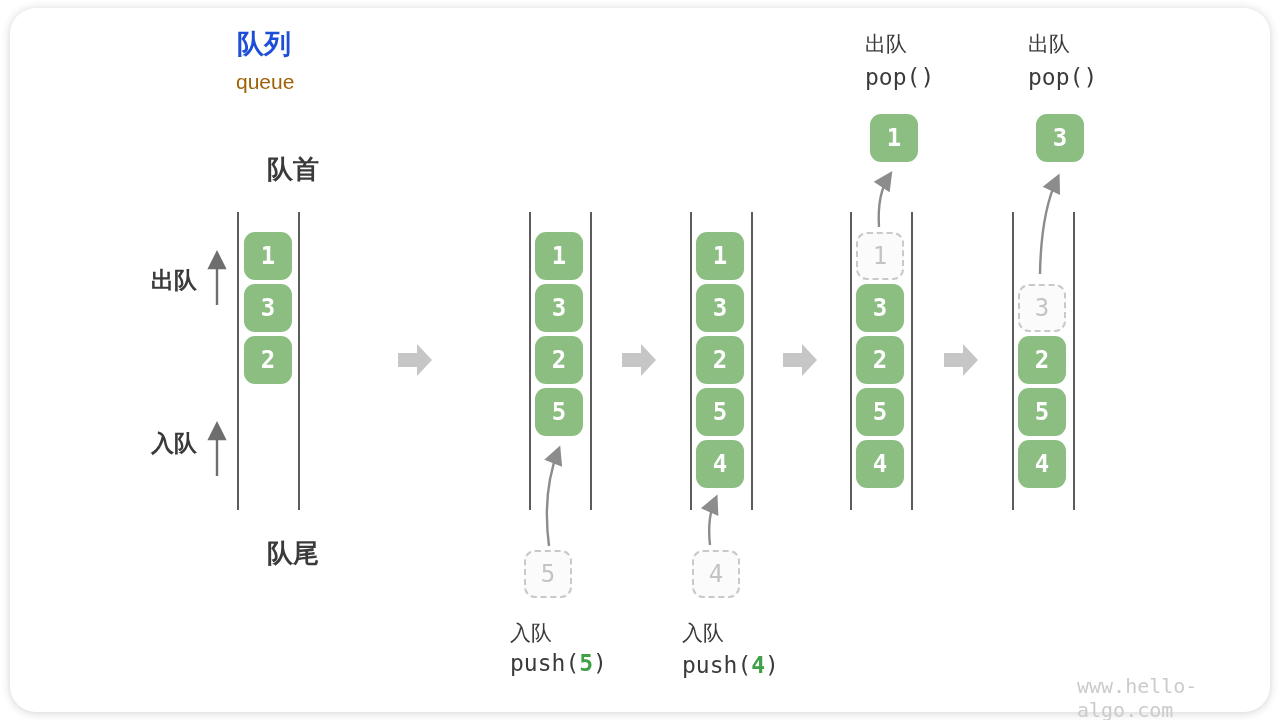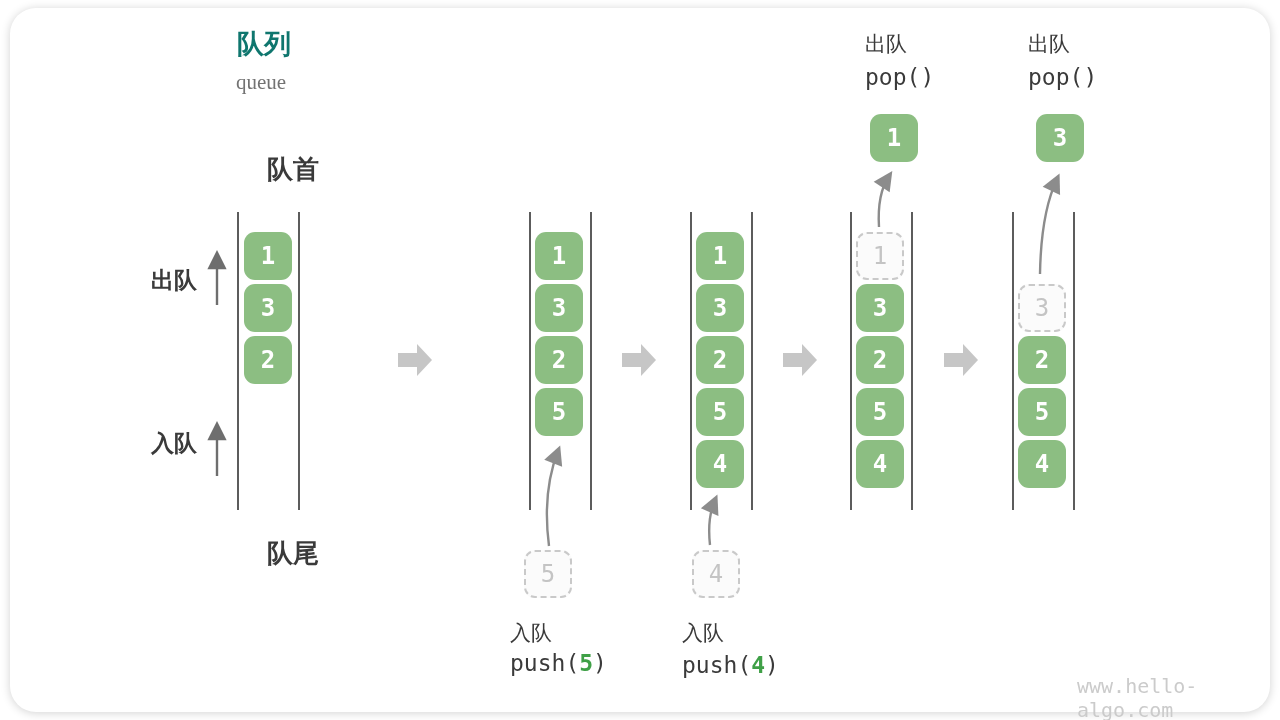--- a/index.html
+++ b/index.html
@@ -19,22 +19,22 @@
   .qbox{
     position:absolute;width:48px;height:48px;border-radius:11px;
     background:#8CBE82;color:#ffffff;
     display:flex;align-items:center;justify-content:center;
     font-family:"DejaVu Sans Mono", monospace;font-size:24px;font-weight:bold;
   }
   .qbox.ghost{
     width:44px;height:44px;background:#FBFBFB;
     border:2px dashed #C9C9C9;color:#C4C4C4;font-weight:normal;
   }
-  .t-title{font-size:27px;font-weight:bold;color:#0f766e;}
-  .t-sub{font-family:Liberation Serif, serif;font-size:21px;color:#737373;}
+  .t-title{font-size:27px;font-weight:bold;color:#1d4ed8;}
+  .t-sub{font-family:Liberation Sans, sans-serif;font-size:21px;color:#a16207;}
   .t-cjk-big{font-size:26px;font-weight:bold;color:#3A3A3A;margin-left:24px;}
   .t-cjk-bold{font-size:23px;font-weight:bold;color:#3A3A3A;}
   .t-cjk{font-size:21px;color:#3A3A3A;}
   .t-code{font-family:"DejaVu Sans Mono", monospace;font-size:23px;color:#3A3A3A;}
   .t-code .arg{color:#3FA047;font-weight:bold;}
   .watermark{font-family:"DejaVu Sans Mono", monospace;font-size:20px;color:#CBCBCB;}
   svg.overlay{position:absolute;left:0;top:0;pointer-events:none;}
 </style>
 </head>
 <body>

